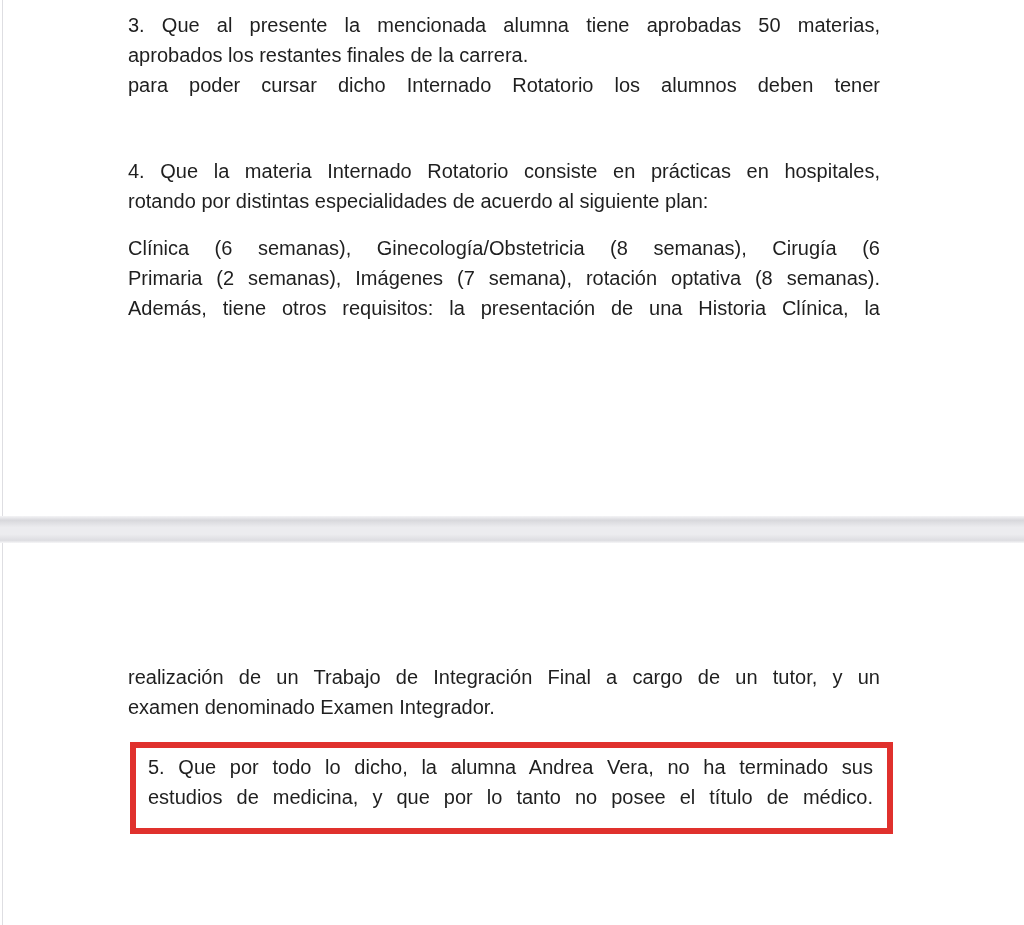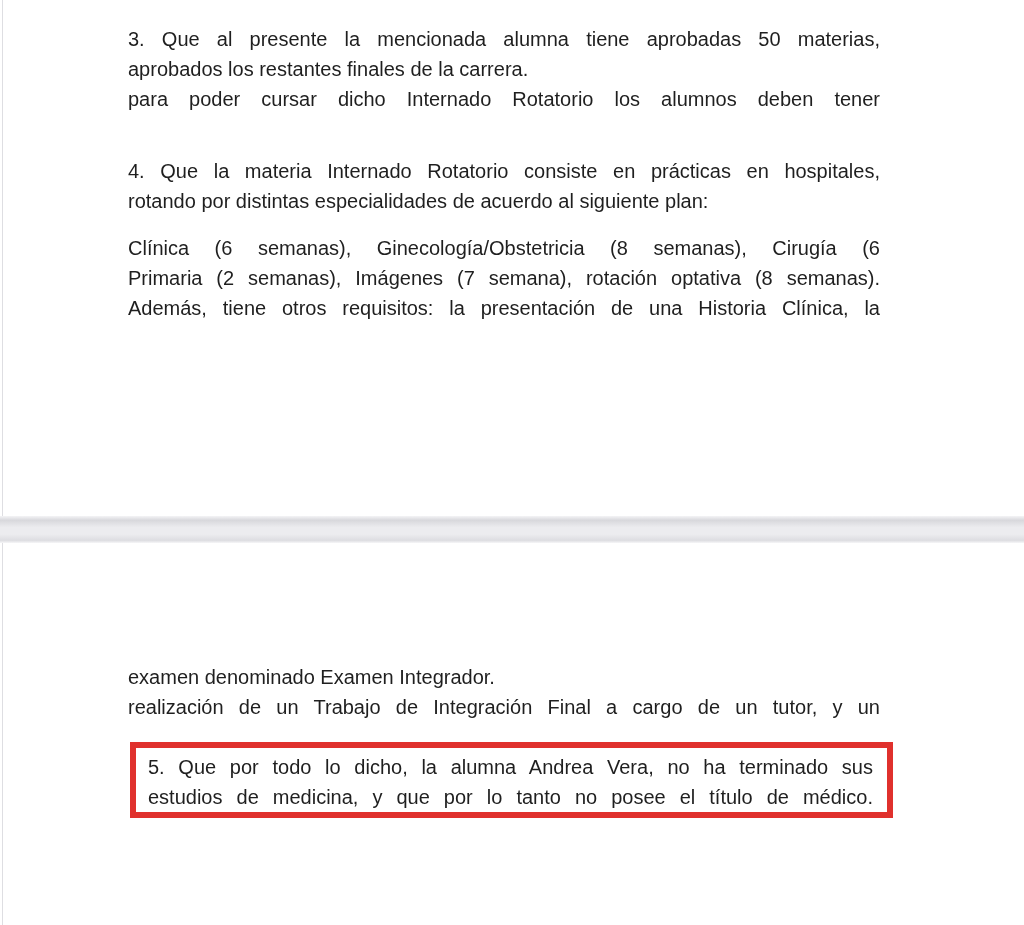--- a/index.html
+++ b/index.html
@@ -62,33 +62,33 @@
     text-align-last: justify;
   }
   .indent-sm { text-indent: 5px; }
   .highlight-box {
     position: absolute;
     left: 130px;
     top: 742px;
     width: 763px;
     box-sizing: border-box;
     border: 6px solid #e0312d;
-    padding: 4px 14px 0 12px;
+    padding: 4px 14px 16px 12px;
     background: transparent;
   }
 </style>
 </head>
 <body>
 
 <div class="viewer">
 
   <div class="page page-top">
     <div class="page-edge"></div>
 
-    <div class="para" style="top:24px">
+    <div class="para" style="top:10px">
       <div class="line just">3. Que al presente la mencionada alumna tiene aprobadas 50 materias,</div>
       <div class="line">aprobados los restantes finales de la carrera.</div>
       <div class="line just">para poder cursar dicho Internado Rotatorio los alumnos deben tener</div>
     </div>
 
     <div class="para" style="top:156px">
       <div class="line just">4. Que la materia Internado Rotatorio consiste en prácticas en hospitales,</div>
       <div class="line">rotando por distintas especialidades de acuerdo al siguiente plan:</div>
     </div>
 
@@ -99,22 +99,22 @@
     </div>
   </div>
 
   <div class="page-gap"></div>
 
   <div class="page page-bottom">
     <div class="page-edge"></div>
   </div>
 
   <div class="para" style="top:662px">
+    <div class="line just">realización de un Trabajo de Integración Final a cargo de un tutor, y un</div>
     <div class="line">examen denominado Examen Integrador.</div>
-    <div class="line just">realización de un Trabajo de Integración Final a cargo de un tutor, y un</div>
   </div>
 
   <div class="highlight-box" style="border-color: rgb(224, 49, 45);">
     <div>
       <div class="line just">5. Que por todo lo dicho, la alumna Andrea Vera, no ha terminado sus</div>
       <div class="line just">estudios de medicina, y que por lo tanto no posee el título de médico.</div>
     </div>
   </div>
 
 

